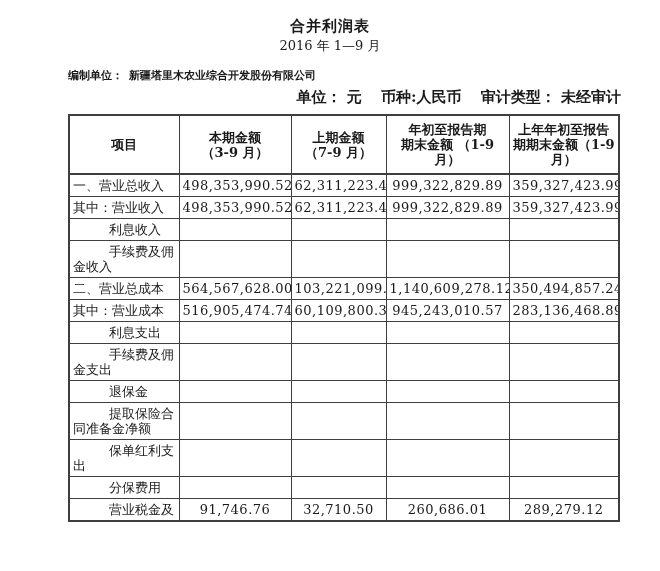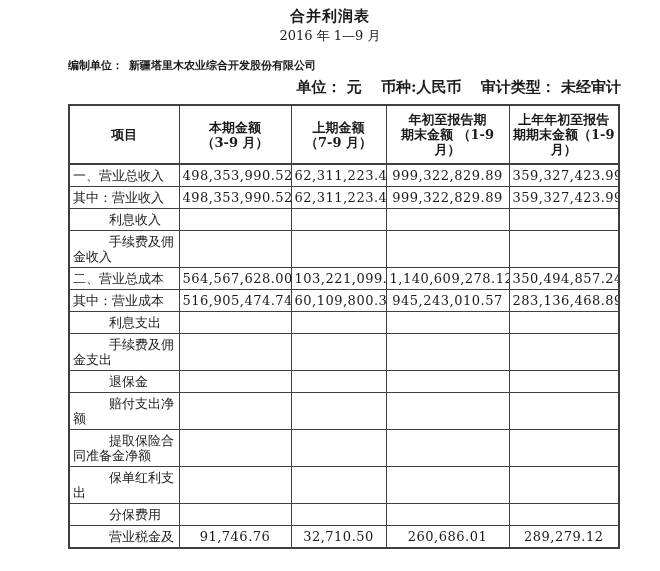--- a/index.html
+++ b/index.html
@@ -13,21 +13,21 @@
     position: relative;
     width: 660px;
     height: 571px;
     background: #ffffff;
     overflow: hidden;
   }
   .doc-title {
     text-align: center;
     font-size: 15px;
     font-weight: bold;
-    padding-top: 7px;
+    padding-top: 17px;
     letter-spacing: 1px;
   }
   .doc-period {
     text-align: center;
     font-size: 13px;
     margin-top: 1px;
   }
   .prepared-line {
     margin: 13px 0 0 68px;
     font-size: 11px;
@@ -173,28 +173,20 @@
           <td class="value-cell"></td>
         </tr>
         <tr>
           <td class="label-cell indent">退保金</td>
           <td class="value-cell"></td>
           <td class="value-cell"></td>
           <td class="value-cell"></td>
           <td class="value-cell"></td>
         </tr>
         <tr>
-          <td class="label-cell indent">赔付支出净
-额</td>
-          <td class="value-cell"></td>
-          <td class="value-cell"></td>
-          <td class="value-cell"></td>
-          <td class="value-cell"></td>
-        </tr>
-        <tr>
           <td class="label-cell indent">提取保险合
 同准备金净额</td>
           <td class="value-cell"></td>
           <td class="value-cell"></td>
           <td class="value-cell"></td>
           <td class="value-cell"></td>
         </tr>
         <tr>
           <td class="label-cell indent">保单红利支
 出</td>

